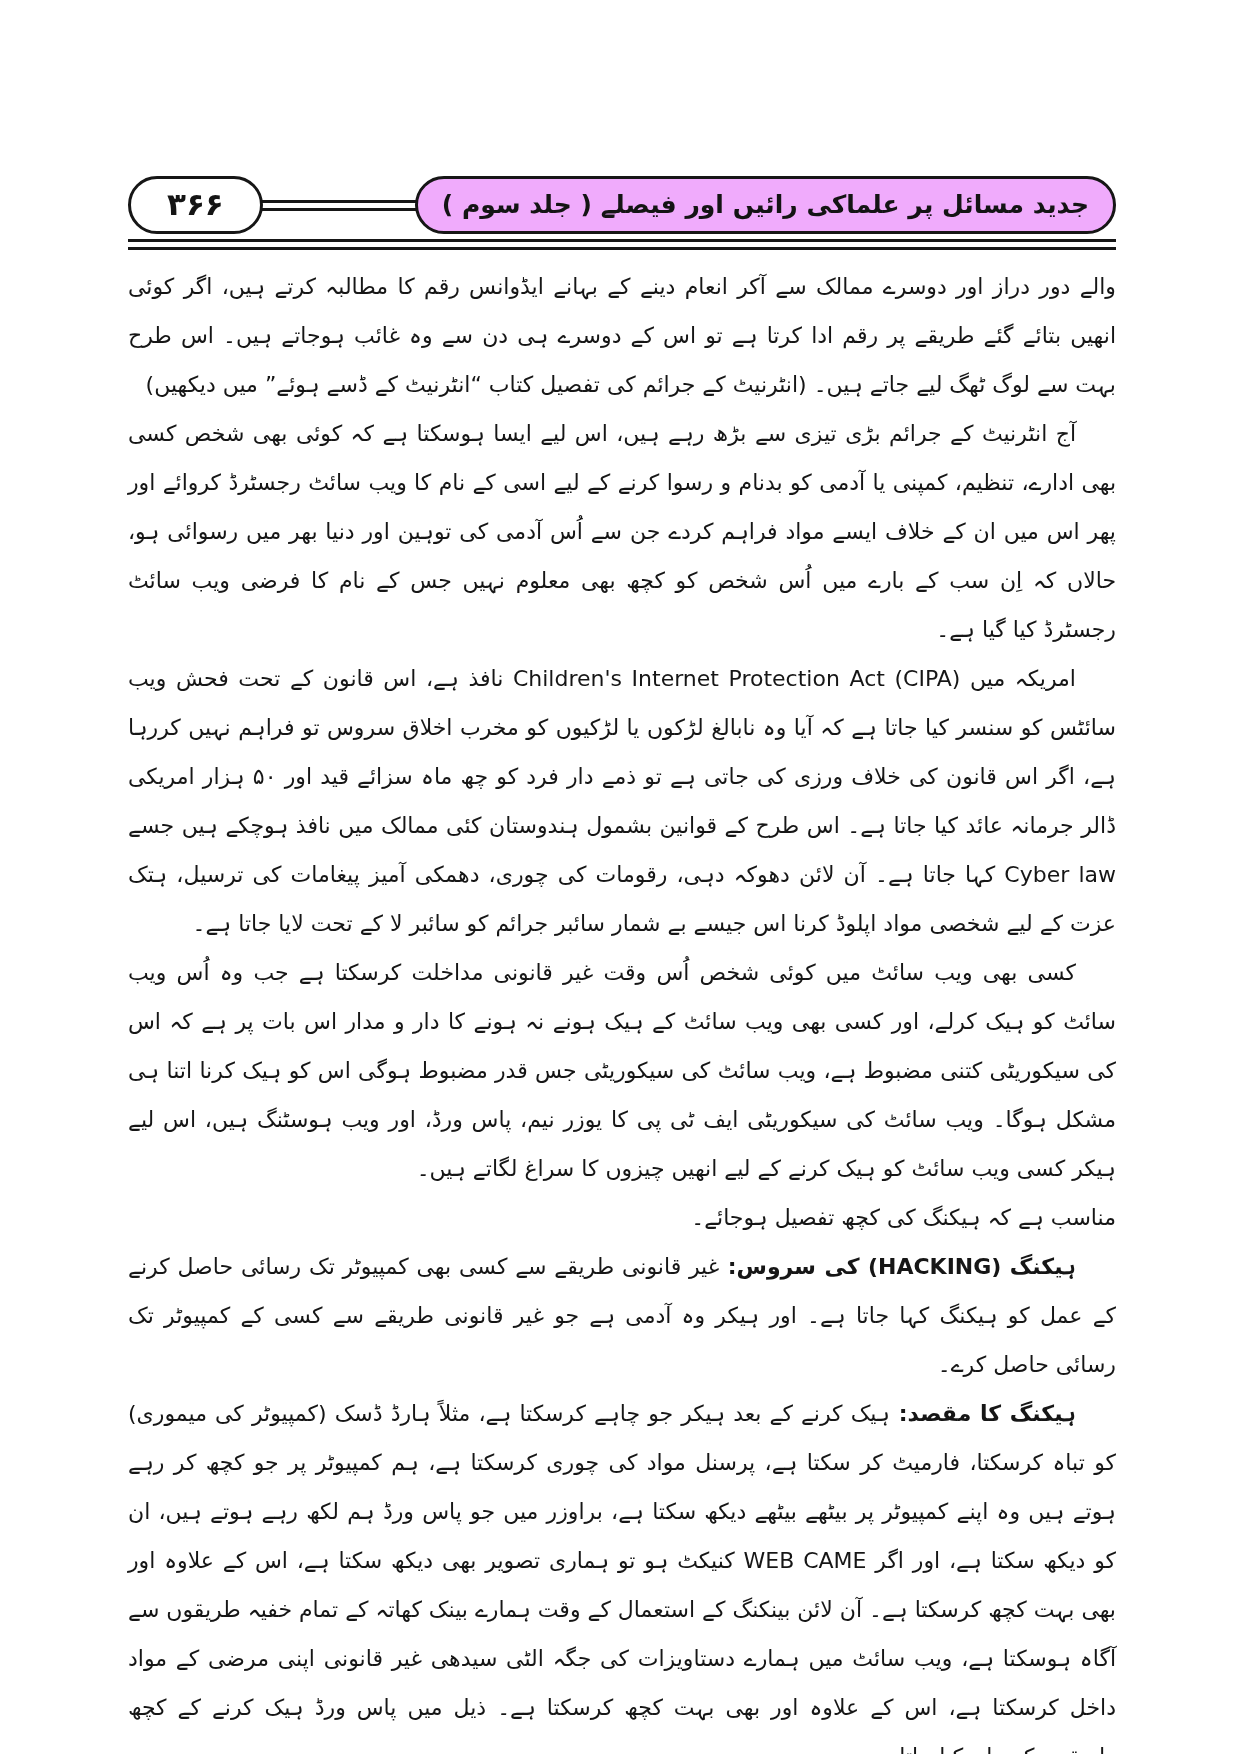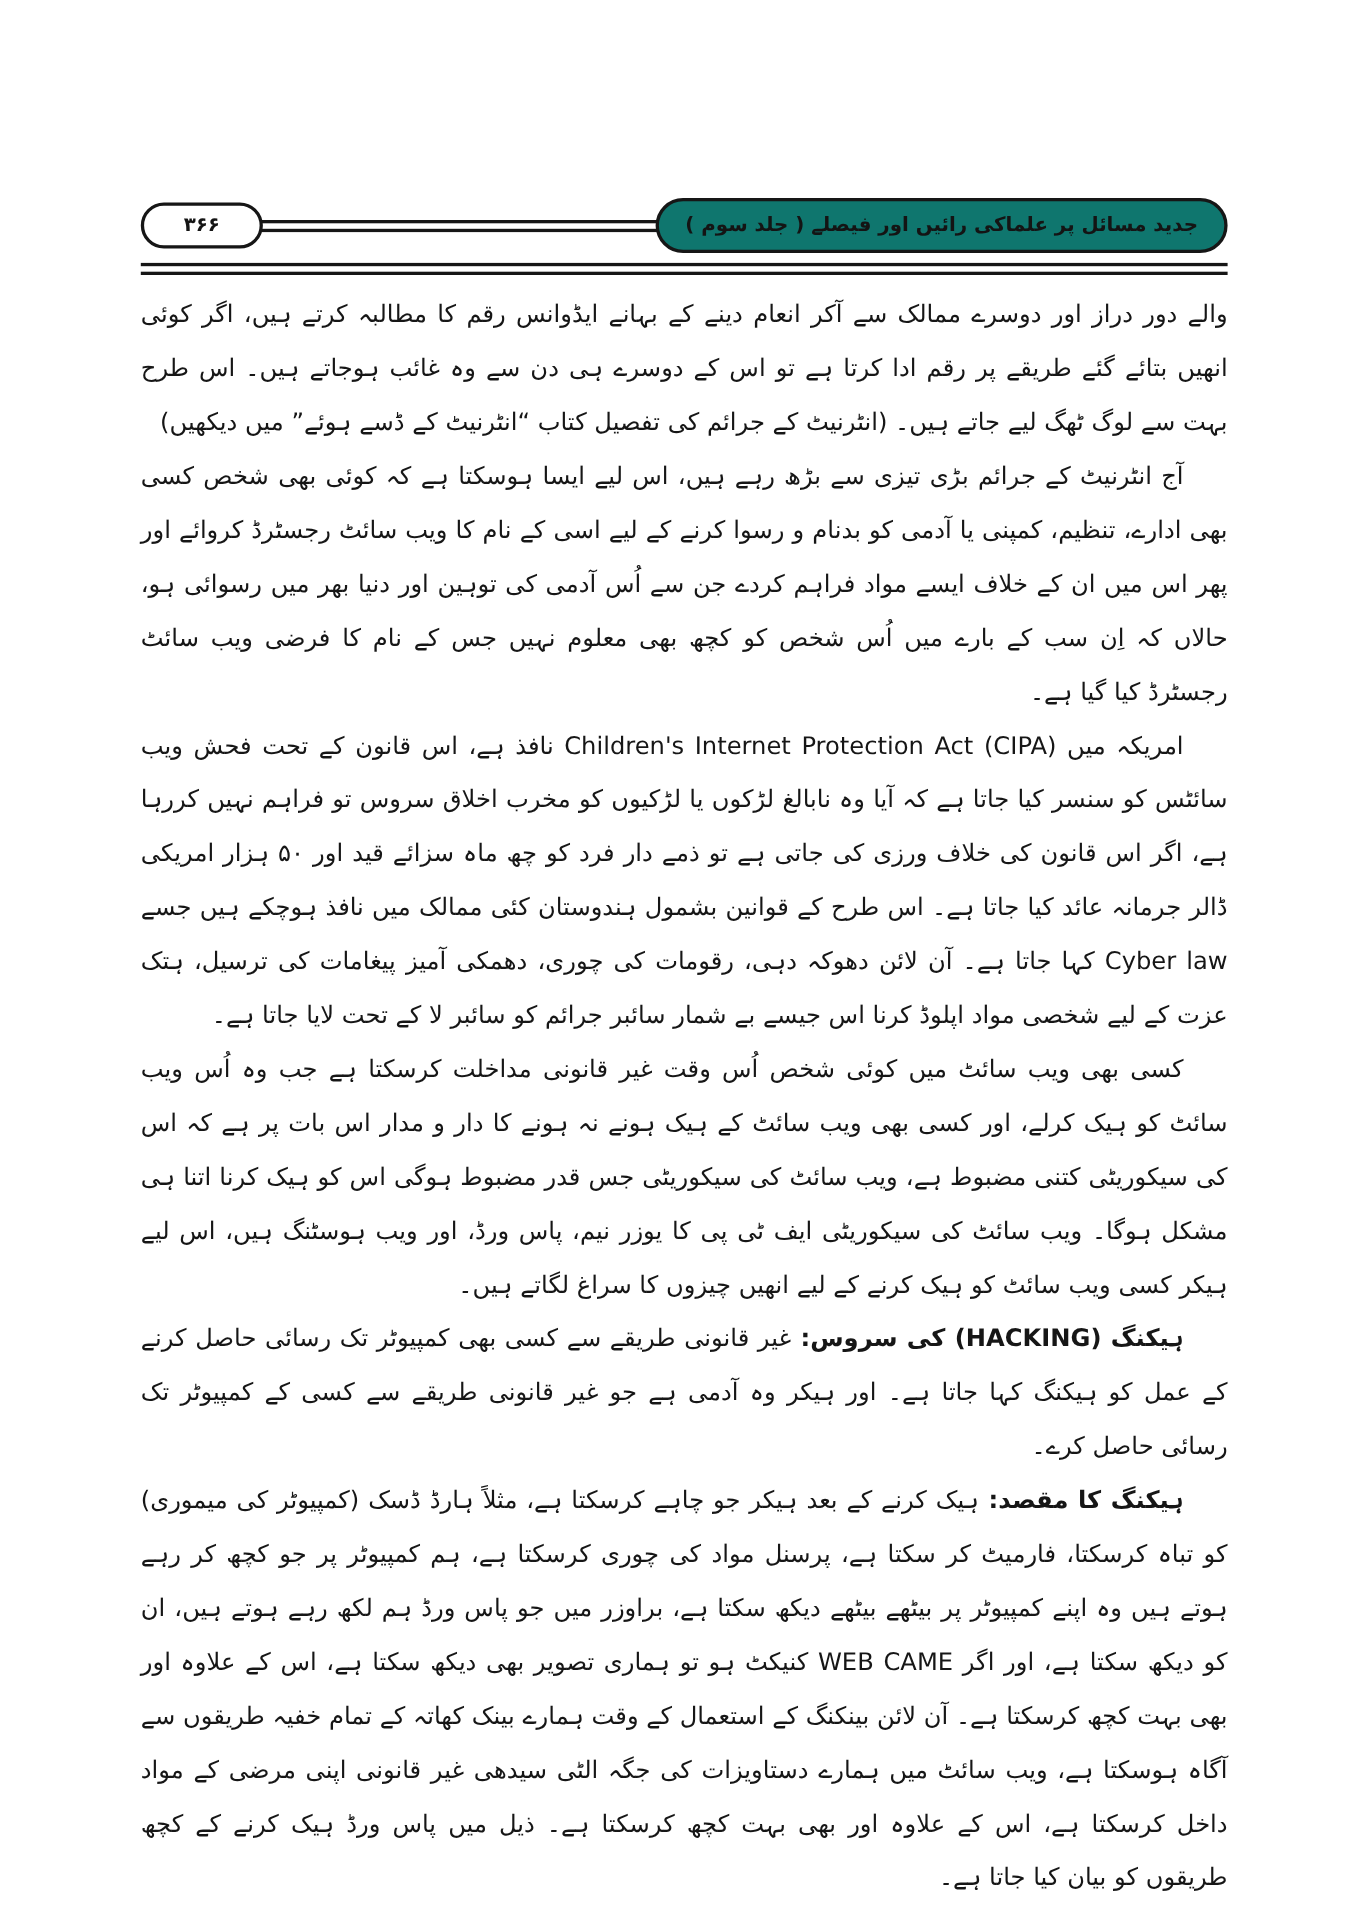--- a/index.html
+++ b/index.html
@@ -14,42 +14,42 @@
   
   .header-row{
     position:absolute;
     left:128px;right:124px;top:170px;height:70px;
     display:flex;align-items:center;direction:ltr;
   }
   .pagenum-pill{
     border:3px solid #161616;
     border-radius:34px;
     padding:7px 36px;
-    font-size:18px;font-weight:bold;
+    font-size:31px;font-weight:bold;
     background:#fff;
     line-height:1.2;
     white-space:nowrap;
     z-index:2;
   }
   .header-connector{
     flex:1;
     height:11px;
     border-top:3px solid #161616;
     border-bottom:3px solid #161616;
     box-sizing:border-box;
     margin:0 -4px;
   }
   .title-cartouche{
     border:3px solid #161616;
     border-radius:36px;
     padding:10px 24px;
-    font-size:18px;font-weight:bold;
+    font-size:25px;font-weight:bold;
     direction:rtl;
     white-space:nowrap;
-    background:#0f766e;
+    background:#f0abfc;
     line-height:1.3;
     z-index:2;
   }
   .full-rule{
     position:absolute;
     left:128px;right:124px;top:239px;
     height:11px;
     border-top:3px solid #161616;
     border-bottom:3px solid #161616;
     box-sizing:border-box;
@@ -83,17 +83,18 @@
     </div>
   </div>
 
   <div class="full-rule"></div>
 
   <div class="body-text">
       <p class="para"><span>والے دور دراز اور دوسرے ممالک سے آکر انعام دینے کے بہانے ایڈوانس رقم کا مطالبہ کرتے ہیں، اگر کوئی انھیں بتائے گئے طریقے پر رقم ادا کرتا ہے تو اس کے دوسرے ہی دن سے وہ غائب ہوجاتے ہیں۔ اس طرح بہت سے لوگ ٹھگ لیے جاتے ہیں۔ (انٹرنیٹ کے جرائم کی تفصیل کتاب “انٹرنیٹ کے ڈسے ہوئے” میں دیکھیں)</span></p>
       <p class="para indent"><span>آج انٹرنیٹ کے جرائم بڑی تیزی سے بڑھ رہے ہیں، اس لیے ایسا ہوسکتا ہے کہ کوئی بھی شخص کسی بھی ادارے، تنظیم، کمپنی یا آدمی کو بدنام و رسوا کرنے کے لیے اسی کے نام کا ویب سائٹ رجسٹرڈ کروائے اور پھر اس میں ان کے خلاف ایسے مواد فراہم کردے جن سے اُس آدمی کی توہین اور دنیا بھر میں رسوائی ہو، حالاں کہ اِن سب کے بارے میں اُس شخص کو کچھ بھی معلوم نہیں جس کے نام کا فرضی ویب سائٹ رجسٹرڈ کیا گیا ہے۔</span></p>
       <p class="para indent"><span>امریکہ میں Children's Internet Protection Act (CIPA) نافذ ہے، اس قانون کے تحت فحش ویب سائٹس کو سنسر کیا جاتا ہے کہ آیا وہ نابالغ لڑکوں یا لڑکیوں کو مخرب اخلاق سروس تو فراہم نہیں کررہا ہے، اگر اس قانون کی خلاف ورزی کی جاتی ہے تو ذمے دار فرد کو چھ ماہ سزائے قید اور ۵۰ ہزار امریکی ڈالر جرمانہ عائد کیا جاتا ہے۔ اس طرح کے قوانین بشمول ہندوستان کئی ممالک میں نافذ ہوچکے ہیں جسے Cyber law کہا جاتا ہے۔ آن لائن دھوکہ دہی، رقومات کی چوری، دھمکی آمیز پیغامات کی ترسیل، ہتک عزت کے لیے شخصی مواد اپلوڈ کرنا اس جیسے بے شمار سائبر جرائم کو سائبر لا کے تحت لایا جاتا ہے۔</span></p>
       <p class="para indent"><span>کسی بھی ویب سائٹ میں کوئی شخص اُس وقت غیر قانونی مداخلت کرسکتا ہے جب وہ اُس ویب سائٹ کو ہیک کرلے، اور کسی بھی ویب سائٹ کے ہیک ہونے نہ ہونے کا دار و مدار اس بات پر ہے کہ اس کی سیکوریٹی کتنی مضبوط ہے، ویب سائٹ کی سیکوریٹی جس قدر مضبوط ہوگی اس کو ہیک کرنا اتنا ہی مشکل ہوگا۔ ویب سائٹ کی سیکوریٹی ایف ٹی پی کا یوزر نیم، پاس ورڈ، اور ویب ہوسٹنگ ہیں، اس لیے ہیکر کسی ویب سائٹ کو ہیک کرنے کے لیے انھیں چیزوں کا سراغ لگاتے ہیں۔</span></p>
+      <p class="para"><span>مناسب ہے کہ ہیکنگ کی کچھ تفصیل ہوجائے۔</span></p>
       <p class="para indent"><span class="bold">ہیکنگ (HACKING) کی سروس: </span><span>غیر قانونی طریقے سے کسی بھی کمپیوٹر تک رسائی حاصل کرنے کے عمل کو ہیکنگ کہا جاتا ہے۔ اور ہیکر وہ آدمی ہے جو غیر قانونی طریقے سے کسی کے کمپیوٹر تک رسائی حاصل کرے۔</span></p>
       <p class="para indent"><span class="bold">ہیکنگ کا مقصد: </span><span>ہیک کرنے کے بعد ہیکر جو چاہے کرسکتا ہے، مثلاً ہارڈ ڈسک (کمپیوٹر کی میموری) کو تباہ کرسکتا، فارمیٹ کر سکتا ہے، پرسنل مواد کی چوری کرسکتا ہے، ہم کمپیوٹر پر جو کچھ کر رہے ہوتے ہیں وہ اپنے کمپیوٹر پر بیٹھے بیٹھے دیکھ سکتا ہے، براوزر میں جو پاس ورڈ ہم لکھ رہے ہوتے ہیں، ان کو دیکھ سکتا ہے، اور اگر WEB CAME کنیکٹ ہو تو ہماری تصویر بھی دیکھ سکتا ہے، اس کے علاوہ اور بھی بہت کچھ کرسکتا ہے۔ آن لائن بینکنگ کے استعمال کے وقت ہمارے بینک کھاتہ کے تمام خفیہ طریقوں سے آگاہ ہوسکتا ہے، ویب سائٹ میں ہمارے دستاویزات کی جگہ الٹی سیدھی غیر قانونی اپنی مرضی کے مواد داخل کرسکتا ہے، اس کے علاوہ اور بھی بہت کچھ کرسکتا ہے۔ ذیل میں پاس ورڈ ہیک کرنے کے کچھ طریقوں کو بیان کیا جاتا ہے۔</span></p>
     </div>
 
 </div>
 
 </body></html>

